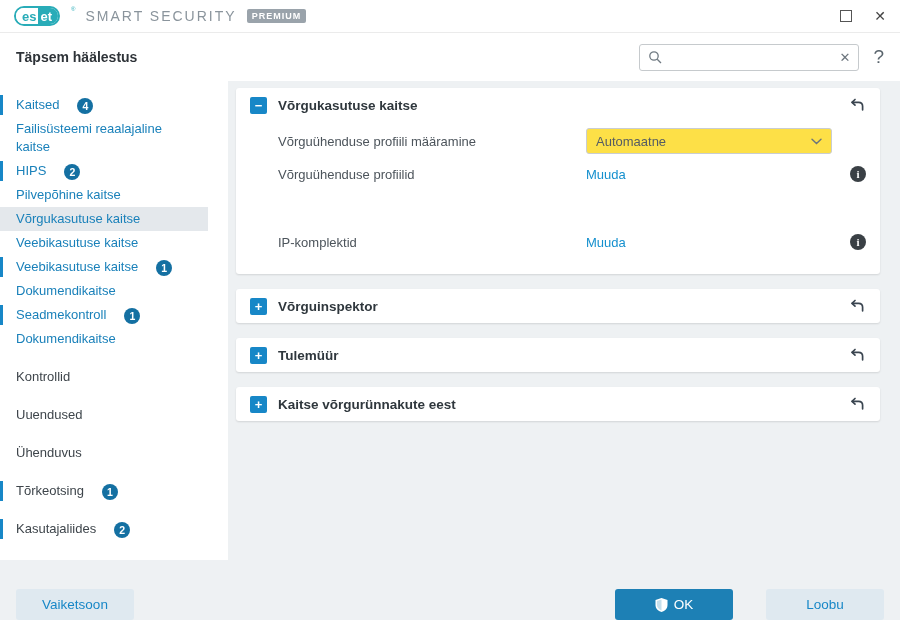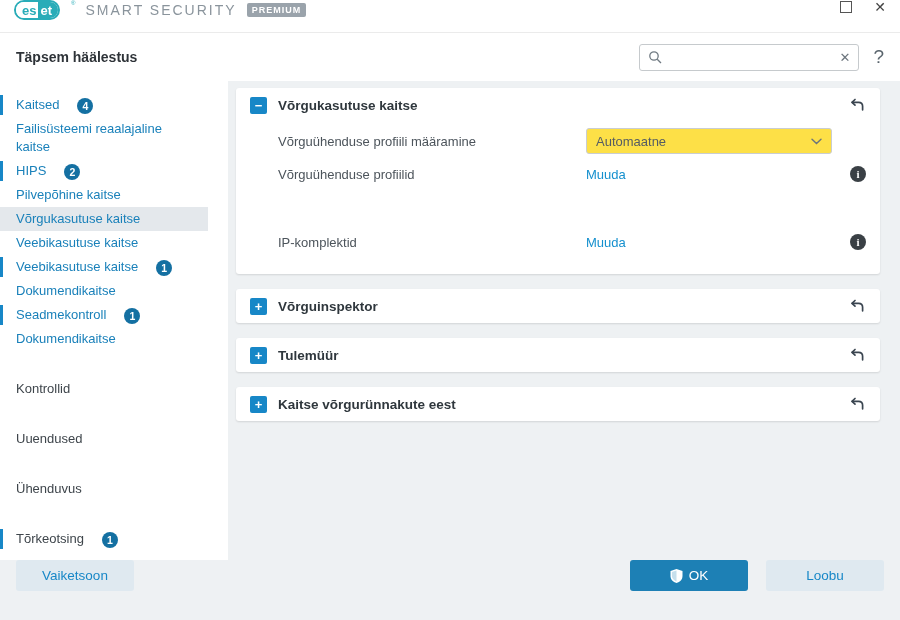--- a/index.html
+++ b/index.html
@@ -6,21 +6,21 @@
   html,body { margin:0; padding:0; }
   body {
     width:900px; height:620px; overflow:hidden;
     font-family:"Liberation Sans", sans-serif;
     background:#ffffff; color:#333;
   }
   .app { width:900px; height:620px; display:flex; flex-direction:column; }
 
   
   .topbar { height:33px; flex:0 0 33px; background:#fff; border-bottom:1px solid #ebebeb;
-            display:flex; align-items:flex-start; padding:0 14px; }
+            display:flex; align-items:center; padding:0 14px; }
   .logo { display:flex; align-items:center; gap:10px; }
   .logo-pill { display:flex; align-items:stretch; height:20px; border:2px solid #29acb8;
                border-radius:11px; overflow:hidden; font-weight:bold; font-size:13px; }
   .logo-es { color:#29acb8; background:#fff; padding:1px 2px 0 6px; }
   .logo-et { color:#fff; background:#29acb8; padding:1px 6px 0 2px; }
   .logo-reg { color:#29acb8; font-size:6px; vertical-align:top; margin-left:1px; align-self:flex-start; }
   .product { color:#8a949c; font-size:14px; letter-spacing:2px; }
   .edition { background:#9aa3ab; color:#fff; font-size:9px; font-weight:bold; letter-spacing:1px;
              padding:2px 5px; border-radius:2px; }
   .win-controls { margin-left:auto; display:flex; align-items:center; gap:22px; }
@@ -36,21 +36,21 @@
   .search-clear { color:#6d767e; font-size:13px; cursor:pointer; line-height:1; }
   .help { color:#59646c; font-size:19px; margin-left:14px; cursor:pointer; }
 
   
   .main { flex:1 1 auto; min-height:0; display:flex; background:#eef1f3; }
   .sidebar { width:228px; flex:0 0 228px; background:#fff; padding-top:12px; overflow:hidden; }
   .side-item { position:relative; display:flex; align-items:flex-end; gap:18px;
                padding:3px 10px 3px 16px; margin-right:20px; font-size:13px; line-height:18px;
                color:#1a81ba; cursor:pointer; }
   .side-item.dark { color:#3e454b; }
-  .side-item.spaced { margin-top:26px; }
+  .side-item.spaced { margin-top:14px; }
   .side-item.selected { background:#e4e8ec; }
   .side-item .bar { position:absolute; left:0; top:2px; bottom:2px; width:3px; background:#1787c7; }
   .badge { background:#1470a2; color:#fff; min-width:16px; height:16px; border-radius:8px;
            font-size:10.5px; font-weight:bold; display:inline-flex; align-items:center;
            justify-content:center; padding:0 4px; }
 
   .content { flex:1 1 auto; padding:7px 20px 0 8px; min-width:0; }
   .card { background:#fff; border-radius:3px; box-shadow:0 1px 2px rgba(0,0,0,0.12); margin-bottom:15px; }
   .card-header { display:flex; align-items:center; gap:11px; padding:8px 14px; cursor:pointer; }
   .toggle { width:17px; height:17px; flex:0 0 17px; border-radius:2px; background:#1787c7; color:#fff;
@@ -65,22 +65,22 @@
   .select { width:100%; height:26px; border:1px solid #c9cdd1; border-radius:3px; background:#fde047;
             display:flex; align-items:center; padding:0 9px; font-size:13px; color:#555c63; cursor:pointer; }
   .select svg { margin-left:auto; }
   .link { color:#1590ce; font-size:13px; cursor:pointer; }
   .info-slot { width:34px; display:flex; justify-content:flex-end; }
   .info-icon { width:16px; height:16px; border-radius:50%; background:#3a4045; color:#fff;
                font-size:11px; font-weight:bold; font-family:"Liberation Serif", serif;
                display:flex; align-items:center; justify-content:center; cursor:pointer; }
 
   
-  .footer { height:60px; flex:0 0 60px; background:#eef1f3; display:flex; align-items:flex-start;
-            padding:0 16px; gap:18px; }
+  .footer { height:60px; flex:0 0 60px; background:#eef1f3; display:flex; align-items:flex-end;
+            padding:0 16px; gap:33px; }
   .btn { height:31px; min-width:118px; border:none; border-radius:3px; font-size:13.5px;
          font-family:inherit; display:flex; align-items:center; justify-content:center;
          gap:6px; cursor:pointer; padding:0 14px; }
   .btn-light { background:#dfe9f0; color:#1787c7; }
   .btn-primary { background:#1d80b5; color:#fff; margin-left:auto; }
 </style>
 </head>
 <body>
 
 <div class="app">

